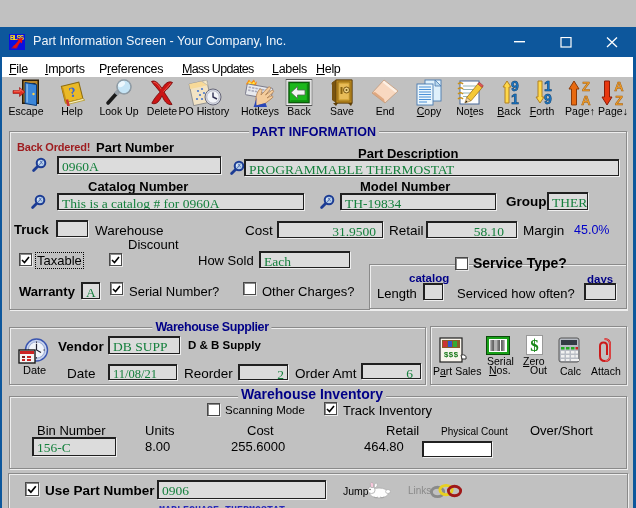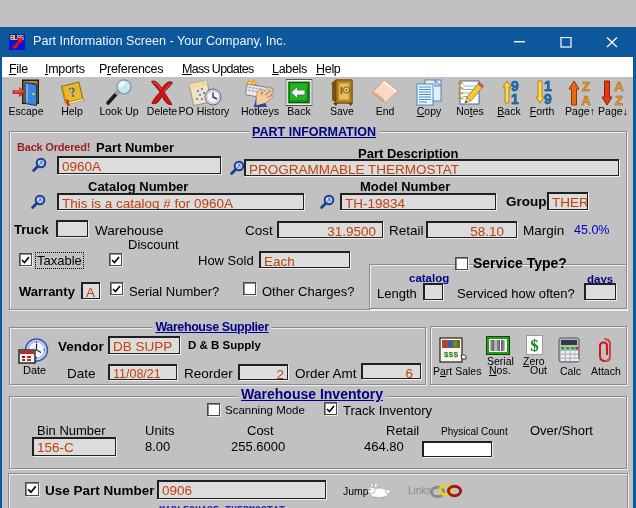--- a/index.html
+++ b/index.html
@@ -8,22 +8,22 @@
 #win { position:absolute; left:0; top:0; width:636px; height:408px; background:#c1c1c1;margin-top:27px; }
 .abs { position:absolute; }
 #titlebar { position:absolute; left:0; top:0; width:636px; height:30px; background:#0d579c; }
 #title { position:absolute; left:33px; top:7px; color:#f0f5fa; font-size:12.6px; }
 #menubar { position:absolute; left:0; top:30px; width:636px; height:20px; background:#fff; color:#000; font-size:12.5px; letter-spacing:-0.3px; }
 .mi { position:absolute; top:5px; }
 #toolbar { position:absolute; left:0; top:50px; width:632px; height:47px; }
 .tlbl { position:absolute; top:28px; font-size:10.5px; color:#000; text-align:center; transform:translateX(-50%); white-space:nowrap; }
 .ticon { position:absolute; top:2px; transform:translateX(-50%); }
 .grp { position:absolute; border:1px solid #8a8a8a; box-shadow:1px 1px 0 #eee, inset 1px 1px 0 #eee; }
-.gcap { position:absolute; background:#c1c1c1; color:#000087; font-weight:bold; font-size:13px; padding:0 3px; white-space:nowrap; transform:translateX(-50%);text-decoration:underline; }
-.fld { position:absolute; background:#dcdcdc; border:2px solid #202020; border-bottom-width:1px; border-right-width:1px; box-shadow:1px 1px 0 #efefef; font-family:Liberation Sans, sans-serif; font-size:13.5px; color:#c2410c; padding:1px 3px 12px 3px; white-space:nowrap; overflow:hidden; }
+.gcap { position:absolute; background:#c1c1c1; color:#000087; font-weight:bold; font-size:13px; padding:0 3px; white-space:nowrap; transform:translateX(-50%); }
+.fld { position:absolute; background:#dcdcdc; border:2px solid #202020; border-bottom-width:1px; border-right-width:1px; box-shadow:1px 1px 0 #efefef; font-family:Liberation Serif, serif; font-size:13.5px; color:#15803d; padding:1px 3px 12px 3px; white-space:nowrap; overflow:hidden; }
 .lbl { position:absolute; font-size:13px; color:#000; white-space:nowrap; }
 .b { font-weight:bold; }
 .cb { position:absolute; width:13px; height:13px; background:#fff; border:1px solid #494949; box-shadow:inset 1px 1px 0 #8a8a8a, 1px 1px 0 #e8e8e8; }
 .cb svg { position:absolute; left:0px; top:1px; }
 .navy { color:#000087; }
 u { text-decoration:underline; text-underline-offset:1px; }
 </style>
 </head>
 <body>
 <div id="win">

